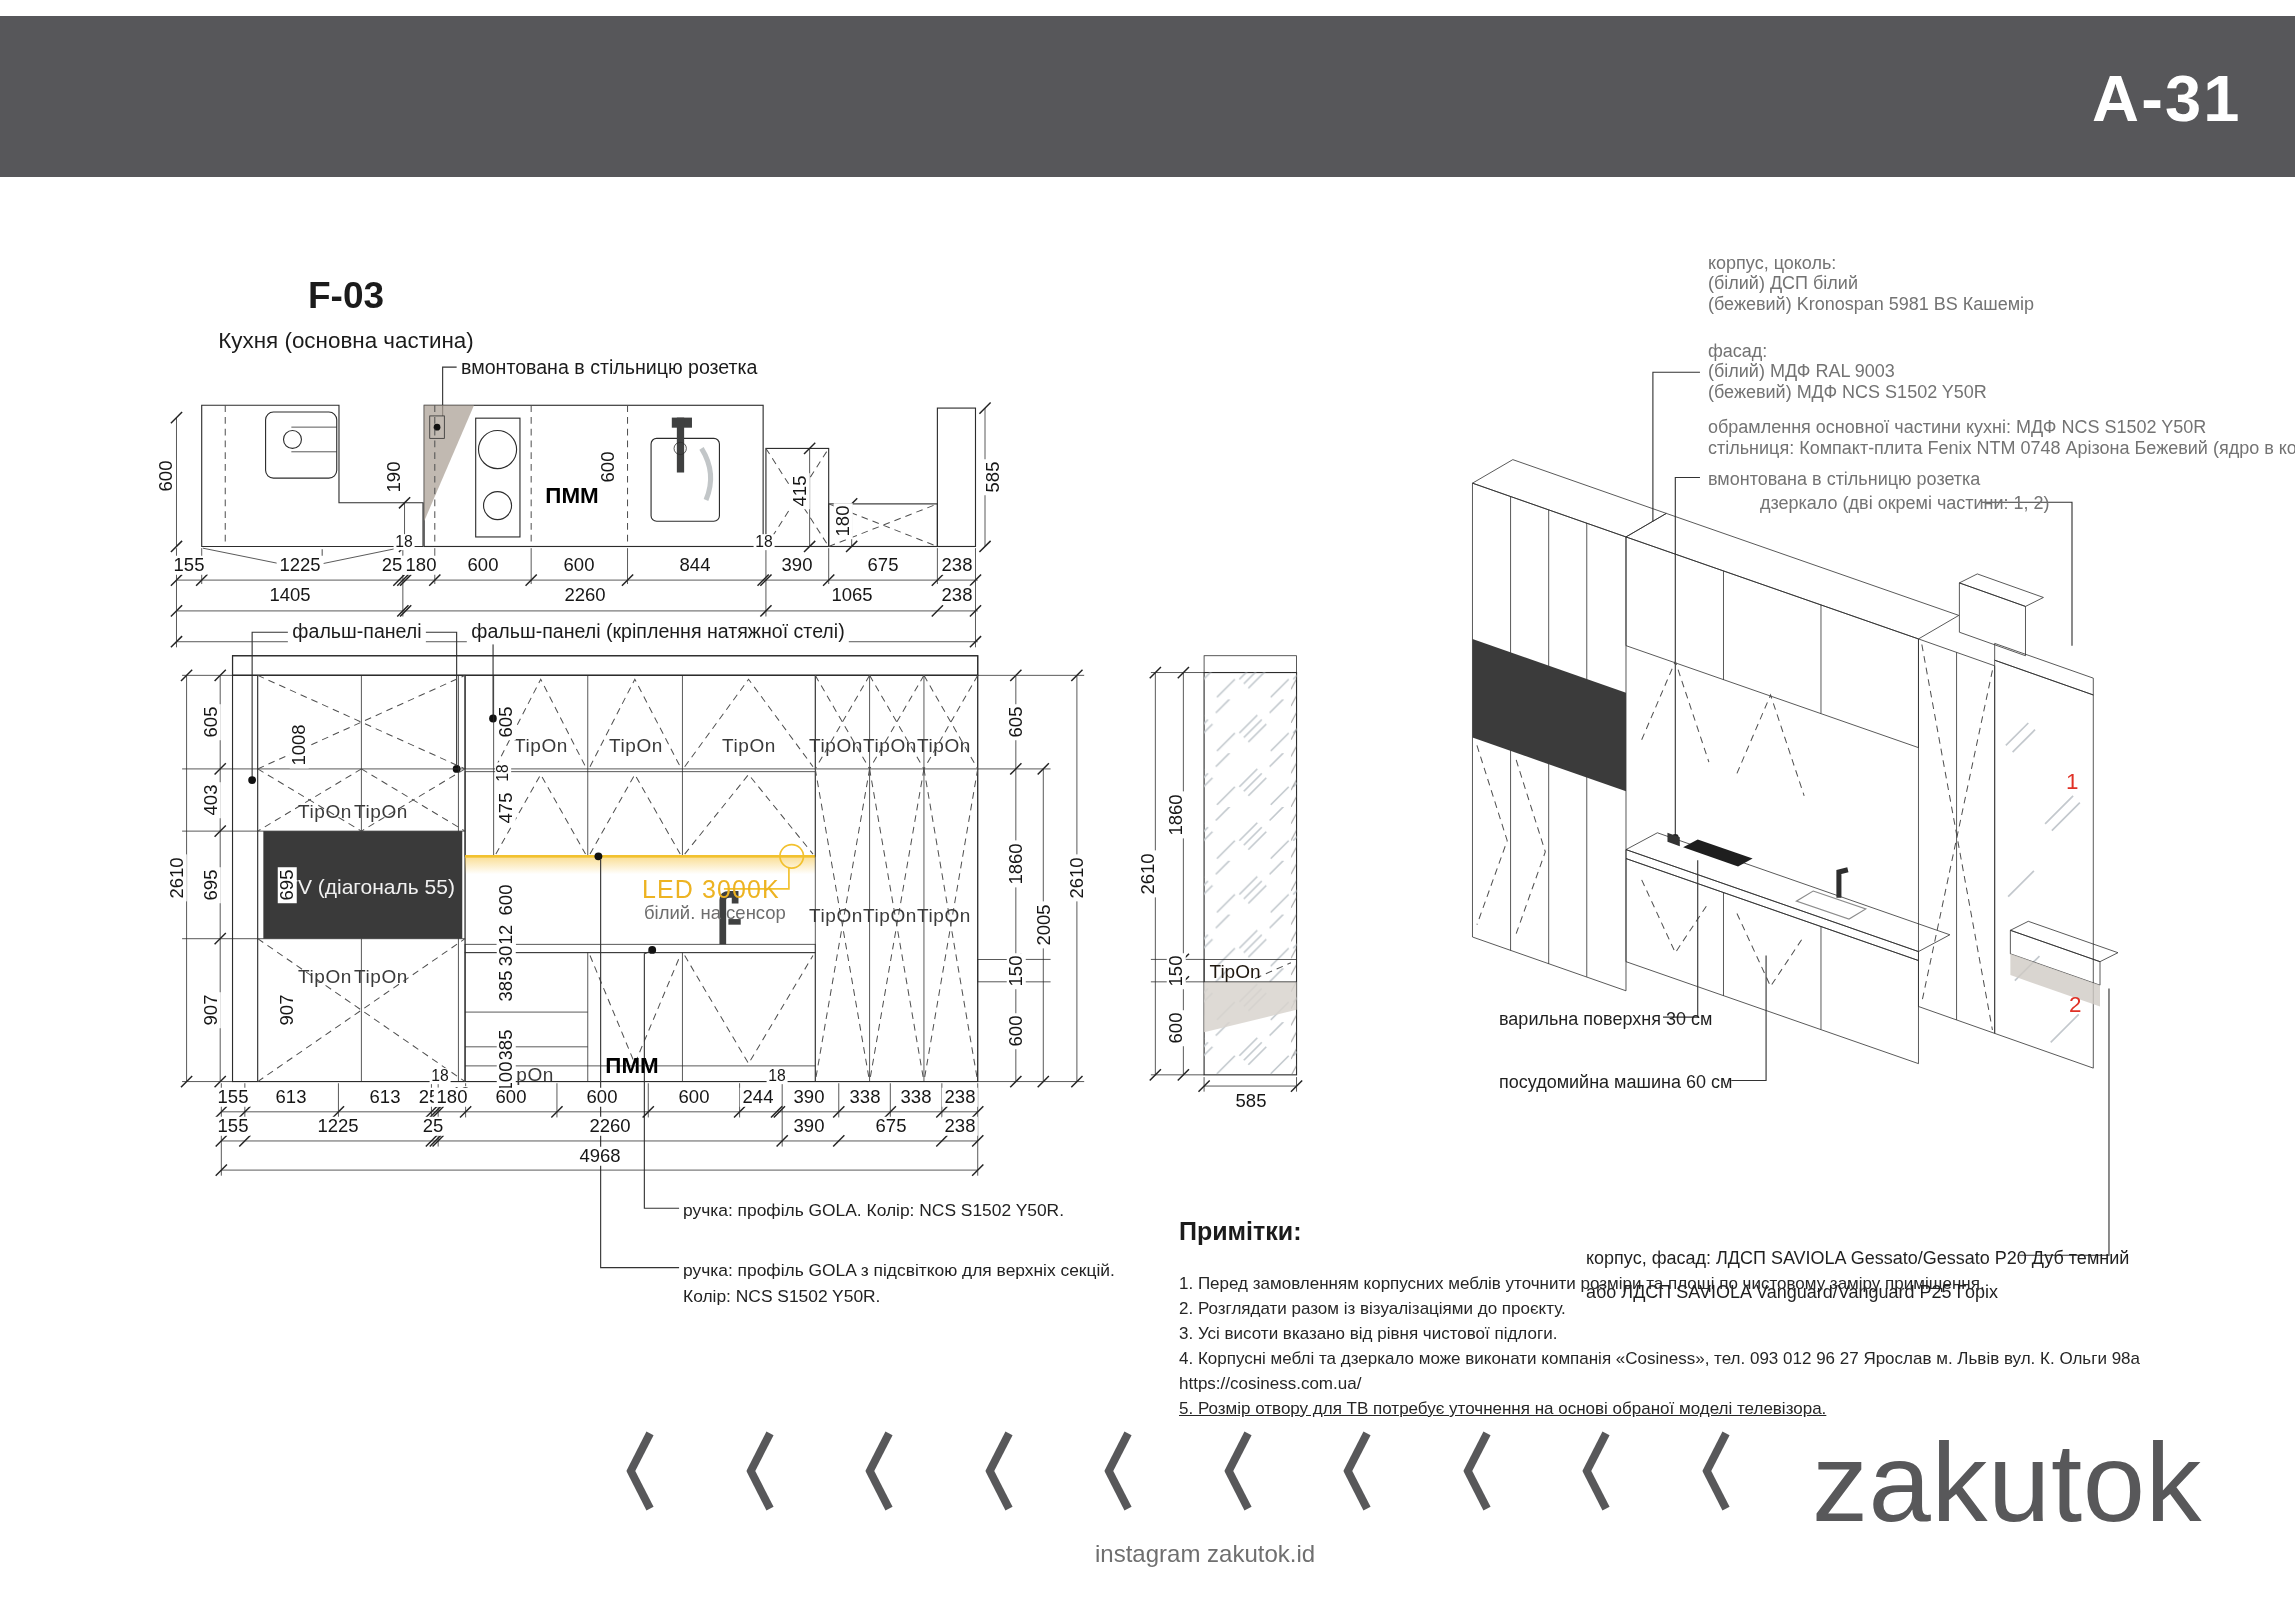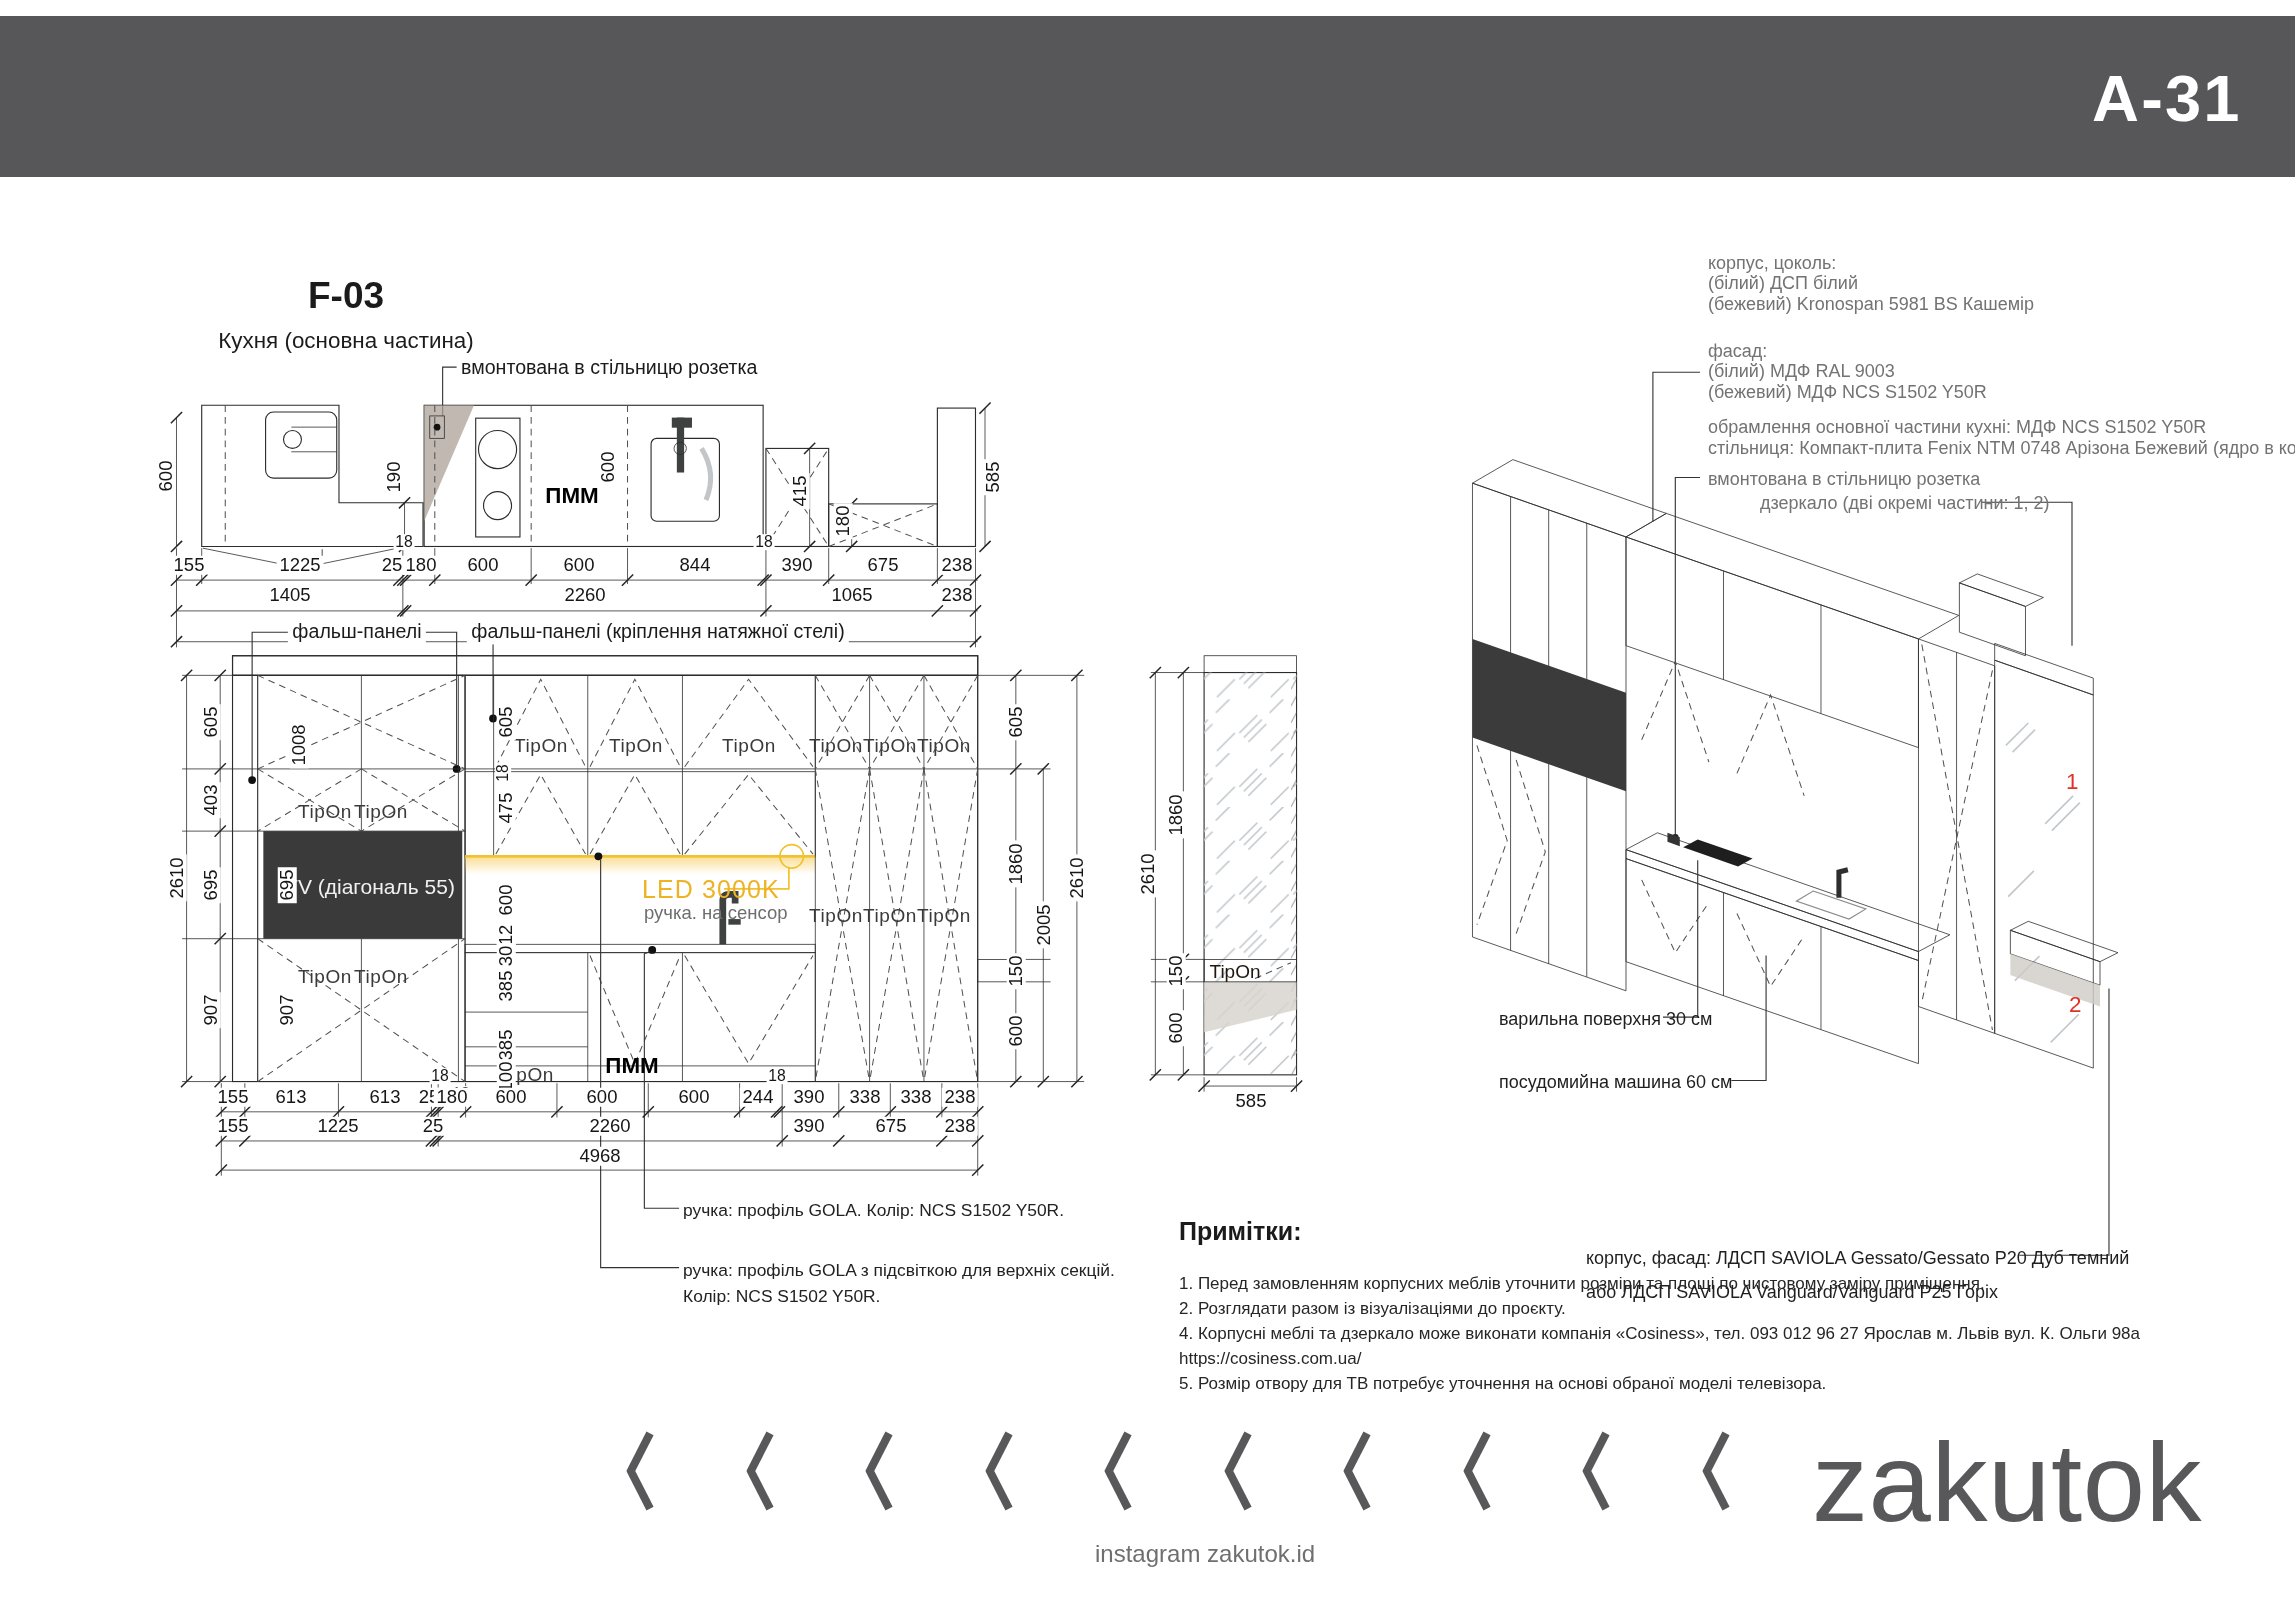--- a/index.html
+++ b/index.html
@@ -492,21 +492,21 @@
     <span style="left: 608px; top: 467px;">600</span>
     <span style="left: 800px; top: 491px;">415</span>
     <span style="left: 843px; top: 521px;">180</span>
     <span style="left: 993px; top: 477px;">585</span>
   </div>
 
 <span class="lbl c ann ann-box" style="left:357px;top:632px;">фальш-панелі</span>
 <span class="lbl c ann ann-box" style="left:658px;top:632px;">фальш-панелі (кріплення натяжної стелі)</span>
 <span class="lbl c tv-label" style="left:370px;top:887px;">TV (діагональ 55)</span>
 <span class="lbl led" style="left:642px;top:875px;">LED 3000K</span>
-<span class="lbl ledsub" style="left:644px;top:902px;">ручка. на сенсор</span>
+<span class="lbl ledsub" style="left:644px;top:902px;">білий. на сенсор</span>
 <span class="lbl c pmm" style="left:632px;top:1066px;">ПММ</span>
 
 <div class="chain tipon">
     <span style="left: 325px; top: 811px;">TipOn</span>
     <span style="left: 381px; top: 811px;">TipOn</span>
     <span style="left: 541px; top: 745px;">TipOn</span>
     <span style="left: 636px; top: 745px;">TipOn</span>
     <span style="left: 749px; top: 745px;">TipOn</span>
     <span style="left: 836px; top: 745px;">TipOn</span>
     <span style="left: 890px; top: 745px;">TipOn</span>
@@ -623,20 +623,21 @@
 <span class="lbl iso-lab" style="left:1499px;top:1072px;">посудомийна машина 60 см</span>
 <span class="lbl iso-lab" style="left:1586px;top:1248px;">корпус, фасад: ЛДСП SAVIOLA Gessato/Gessato   Р20 Дуб темний</span>
 <span class="lbl iso-lab" style="left:1586px;top:1282px;">або ЛДСП SAVIOLA Vanguard/Vanguard Р25    Горіх</span>
 <span class="lbl marker" style="left:2066px;top:769px;">1</span>
 <span class="lbl marker" style="left:2069px;top:992px;">2</span>
 
 <span class="lbl notes-head" style="left:1179px;top:1217px;">Примітки:</span>
 <div class="notes">
     <div>1. Перед замовленням корпусних меблів уточнити розміри та площі по чистовому заміру приміщення.</div>
     <div>2. Розглядати разом із візуалізаціями до проєкту.</div>
+    <div>3. Усі висоти вказано від рівня чистової підлоги.</div>
     <div>4. Корпусні меблі та дзеркало може виконати компанія «Cosiness», тел. 093 012 96 27 Ярослав м. Львів вул. К. Ольги 98а https://cosiness.com.ua/</div>
     <div>5. Розмір отвору для ТВ потребує уточнення на основі обраної моделі телевізора.</div>
   </div>
 
 <div class="chevrow">
     <span class="chev"></span>
     <span class="chev"></span>
     <span class="chev"></span>
     <span class="chev"></span>
     <span class="chev"></span>

